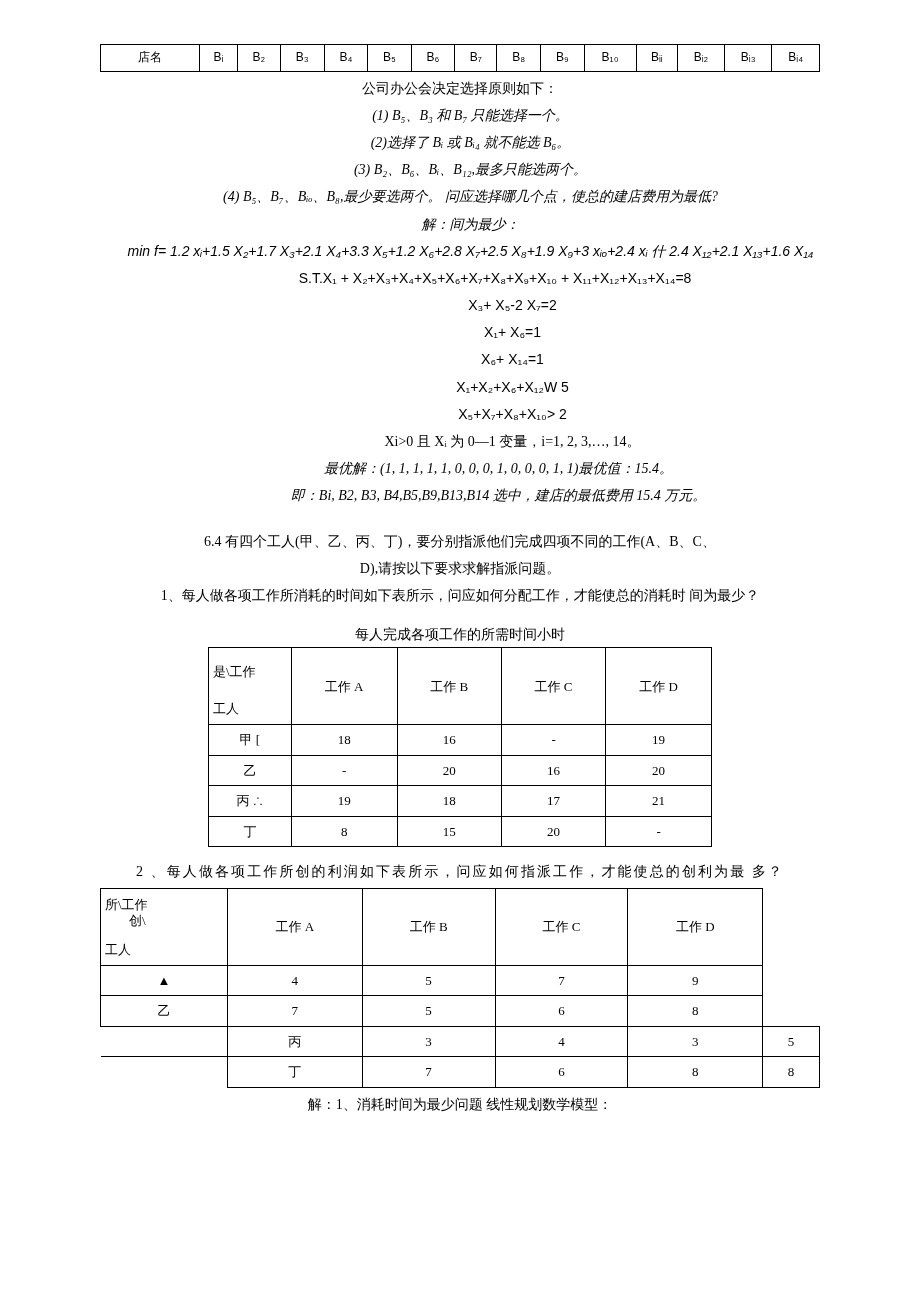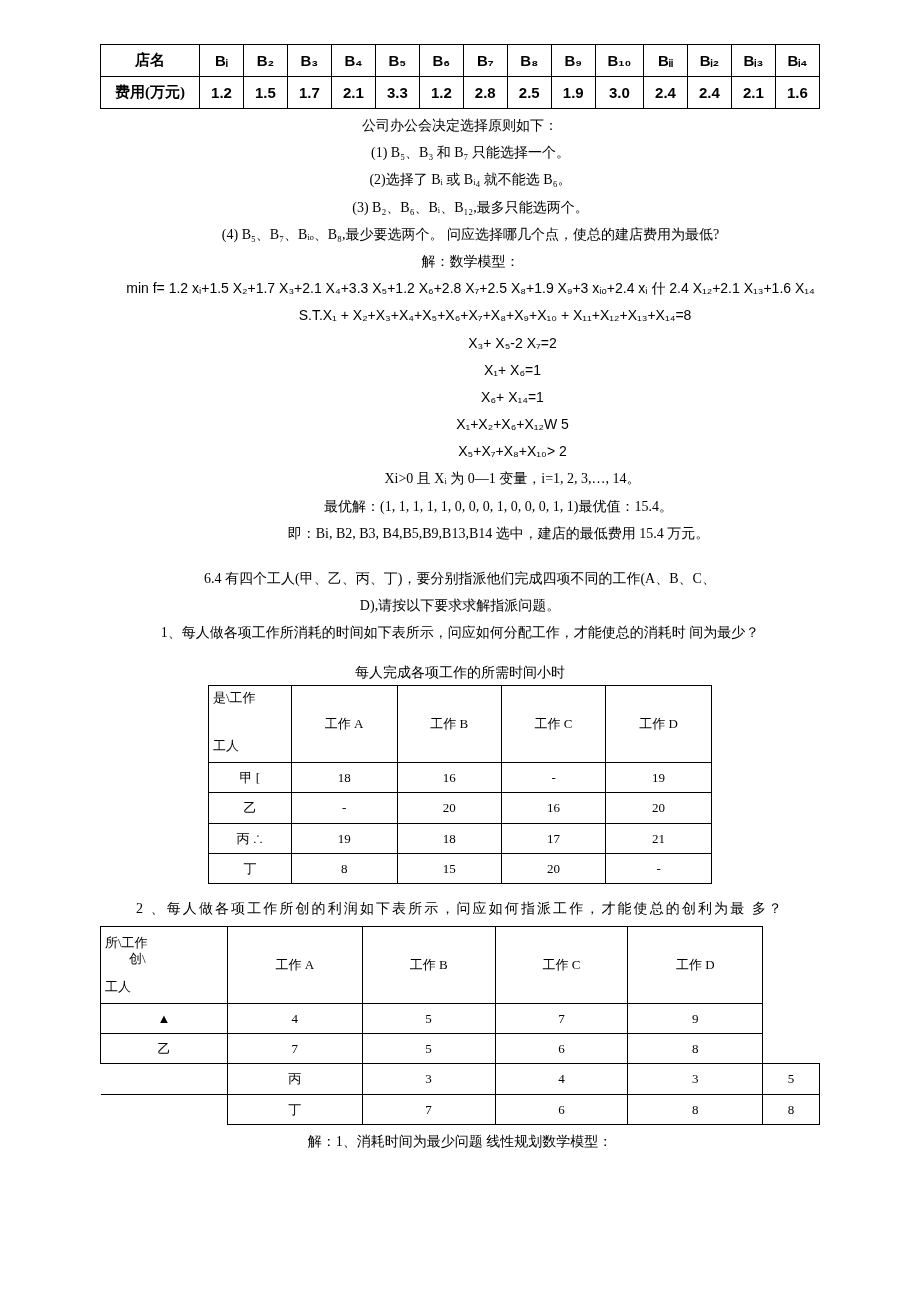--- a/index.html
+++ b/index.html
@@ -16,38 +16,38 @@
     border-collapse: collapse;
     margin: 4px 0;
   }
   table.t1 {
     width: 100%;
   }
   table.t1 th, table.t1 td {
     border: 1px solid #000;
     text-align: center;
     padding: 2px 4px;
-    font-weight: bold;
-    font-size: 15px;
+    font-weight: normal;
+    font-size: 12px;
   }
   table.t1 .lbl {
     width: 90px;
   }
   .sans {
     font-family: Arial, sans-serif;
     margin-top: 32px;
   }
   .para {
     margin: 2px 0;
     text-align: center;
   }
-  .indent1 { padding-left: 1.5em; }
+  .indent1 { padding-left: 1.5em; font-style: italic; }
   .indent2 { padding-left: 5em; }
   .indent3 { padding-left: 7.5em; }
-  .indent4 { padding-left: 5.5em; }
+  .indent4 { padding-left: 5.5em; font-style: italic; }
 
   .caption {
     text-align: center;
     margin-top: 14px;
   }
   table.t2 {
     margin: 0 auto 12px auto;
     width: 70%;
   }
   table.t2 td, table.t2 th {
@@ -56,21 +56,21 @@
     padding: 3px 8px;
     font-weight: normal;
     font-size: 13px;
   }
   table.t2 .hdr {
     height: 70px;
     vertical-align: top;
     text-align: left;
     position: relative;
   }
-  table.t2 .hdr .top { position: absolute; top: 0; left: 4px; }
+  table.t2 .hdr .top { position: absolute; top: 12px; left: 4px; }
   table.t2 .hdr .bot { position: absolute; bottom: 4px; left: 4px; }
   table.t3 {
     width: 100%;
   }
   table.t3 td, table.t3 th {
     border: 1px solid #000;
     text-align: center;
     padding: 3px 8px;
     font-weight: normal;
     font-size: 13px;
@@ -104,46 +104,29 @@
     <td class="sans">B₆</td>
     <td class="sans">B₇</td>
     <td class="sans">B₈</td>
     <td class="sans">B₉</td>
     <td class="sans">B₁₀</td>
     <td class="sans">Bᵢᵢ</td>
     <td class="sans">Bᵢ₂</td>
     <td class="sans">Bᵢ₃</td>
     <td class="sans">Bᵢ₄</td>
   </tr>
-  <tr>
-    <td class="lbl">费用(万元)</td>
-    <td class="sans">1.2</td>
-    <td class="sans">1.5</td>
-    <td class="sans">1.7</td>
-    <td class="sans">2.1</td>
-    <td class="sans">3.3</td>
-    <td class="sans">1.2</td>
-    <td class="sans">2.8</td>
-    <td class="sans">2.5</td>
-    <td class="sans">1.9</td>
-    <td class="sans">3.0</td>
-    <td class="sans">2.4</td>
-    <td class="sans">2.4</td>
-    <td class="sans">2.1</td>
-    <td class="sans">1.6</td>
-  </tr>
 </tbody>
   </table>
 
 <div class="para">公司办公会决定选择原则如下：</div>
 <div class="para indent1">(1)   B₅、B₃ 和 B₇ 只能选择一个。</div>
 <div class="para indent1">(2)选择了 Bᵢ 或 Bᵢ₄ 就不能选 B₆。</div>
 <div class="para indent1">(3)   B₂、B₆、Bᵢ、B₁₂,最多只能选两个。</div>
 <div class="para indent1">(4)   B₅、B₇、Bᵢₒ、B₈,最少要选两个。  问应选择哪几个点，使总的建店费用为最低?</div>
-<div class="para indent1">解：数学模型：</div>
+<div class="para indent1">解：间为最少：</div>
 <div class="para indent1 sans">min f= 1.2 xᵢ+1.5 X₂+1.7 X₃+2.1 X₄+3.3 X₅+1.2 X₆+2.8 X₇+2.5 X₈+1.9 X₉+3 xᵢₒ+2.4 xᵢ 什 2.4 X₁₂+2.1 X₁₃+1.6 X₁₄</div>
 <div class="para indent2 sans">S.T.X₁ + X₂+X₃+X₄+X₅+X₆+X₇+X₈+X₉+X₁₀ + X₁₁+X₁₂+X₁₃+X₁₄=8</div>
 <div class="para indent3 sans">X₃+ X₅-2 X₇=2</div>
 <div class="para indent3 sans">X₁+ X₆=1</div>
 <div class="para indent3 sans">X₆+ X₁₄=1</div>
 <div class="para indent3 sans">X₁+X₂+X₆+X₁₂W 5</div>
 <div class="para indent3 sans">X₅+X₇+X₈+X₁₀&gt; 2</div>
 <div class="para indent3">Xi&gt;0 且 Xᵢ 为 0—1 变量，i=1, 2, 3,…,   14。</div>
 <div class="para indent4">最优解：(1, 1, 1, 1, 1, 0, 0, 0, 1, 0, 0, 0, 1, 1)最优值：15.4。</div>
 <div class="para indent4">即：Bi, B2, B3, B4,B5,B9,B13,B14 选中，建店的最低费用 15.4 万元。</div>

